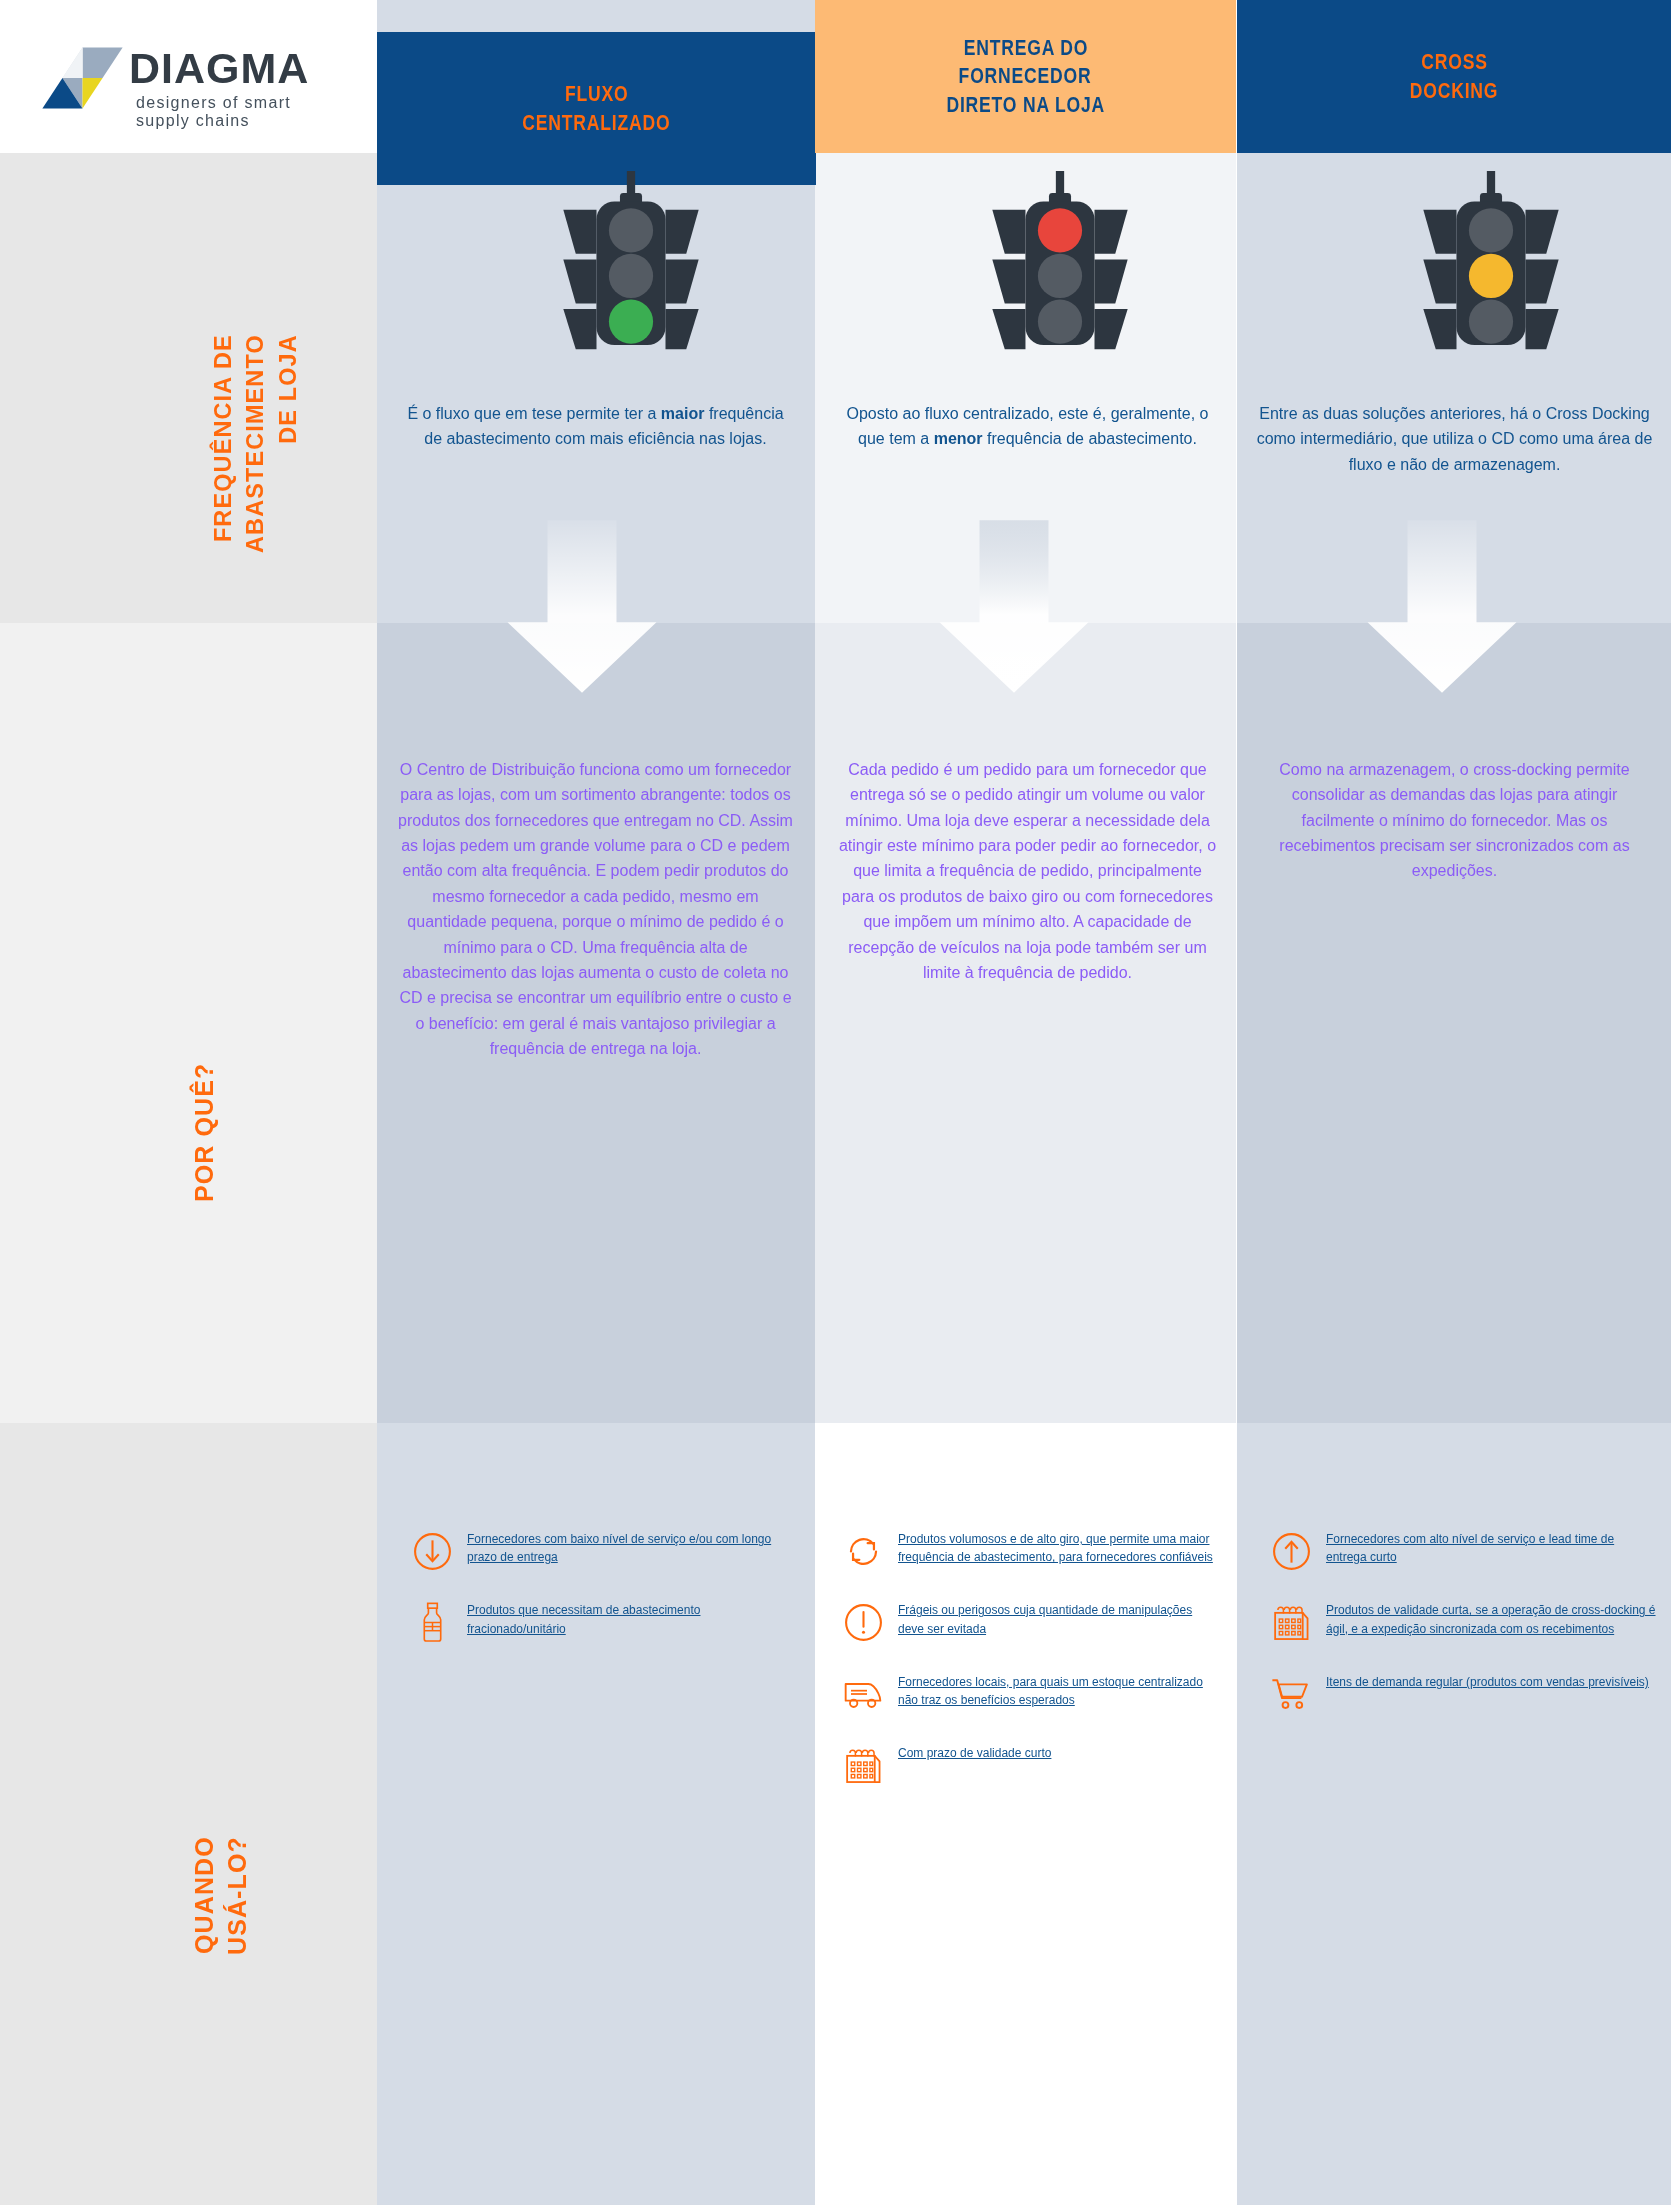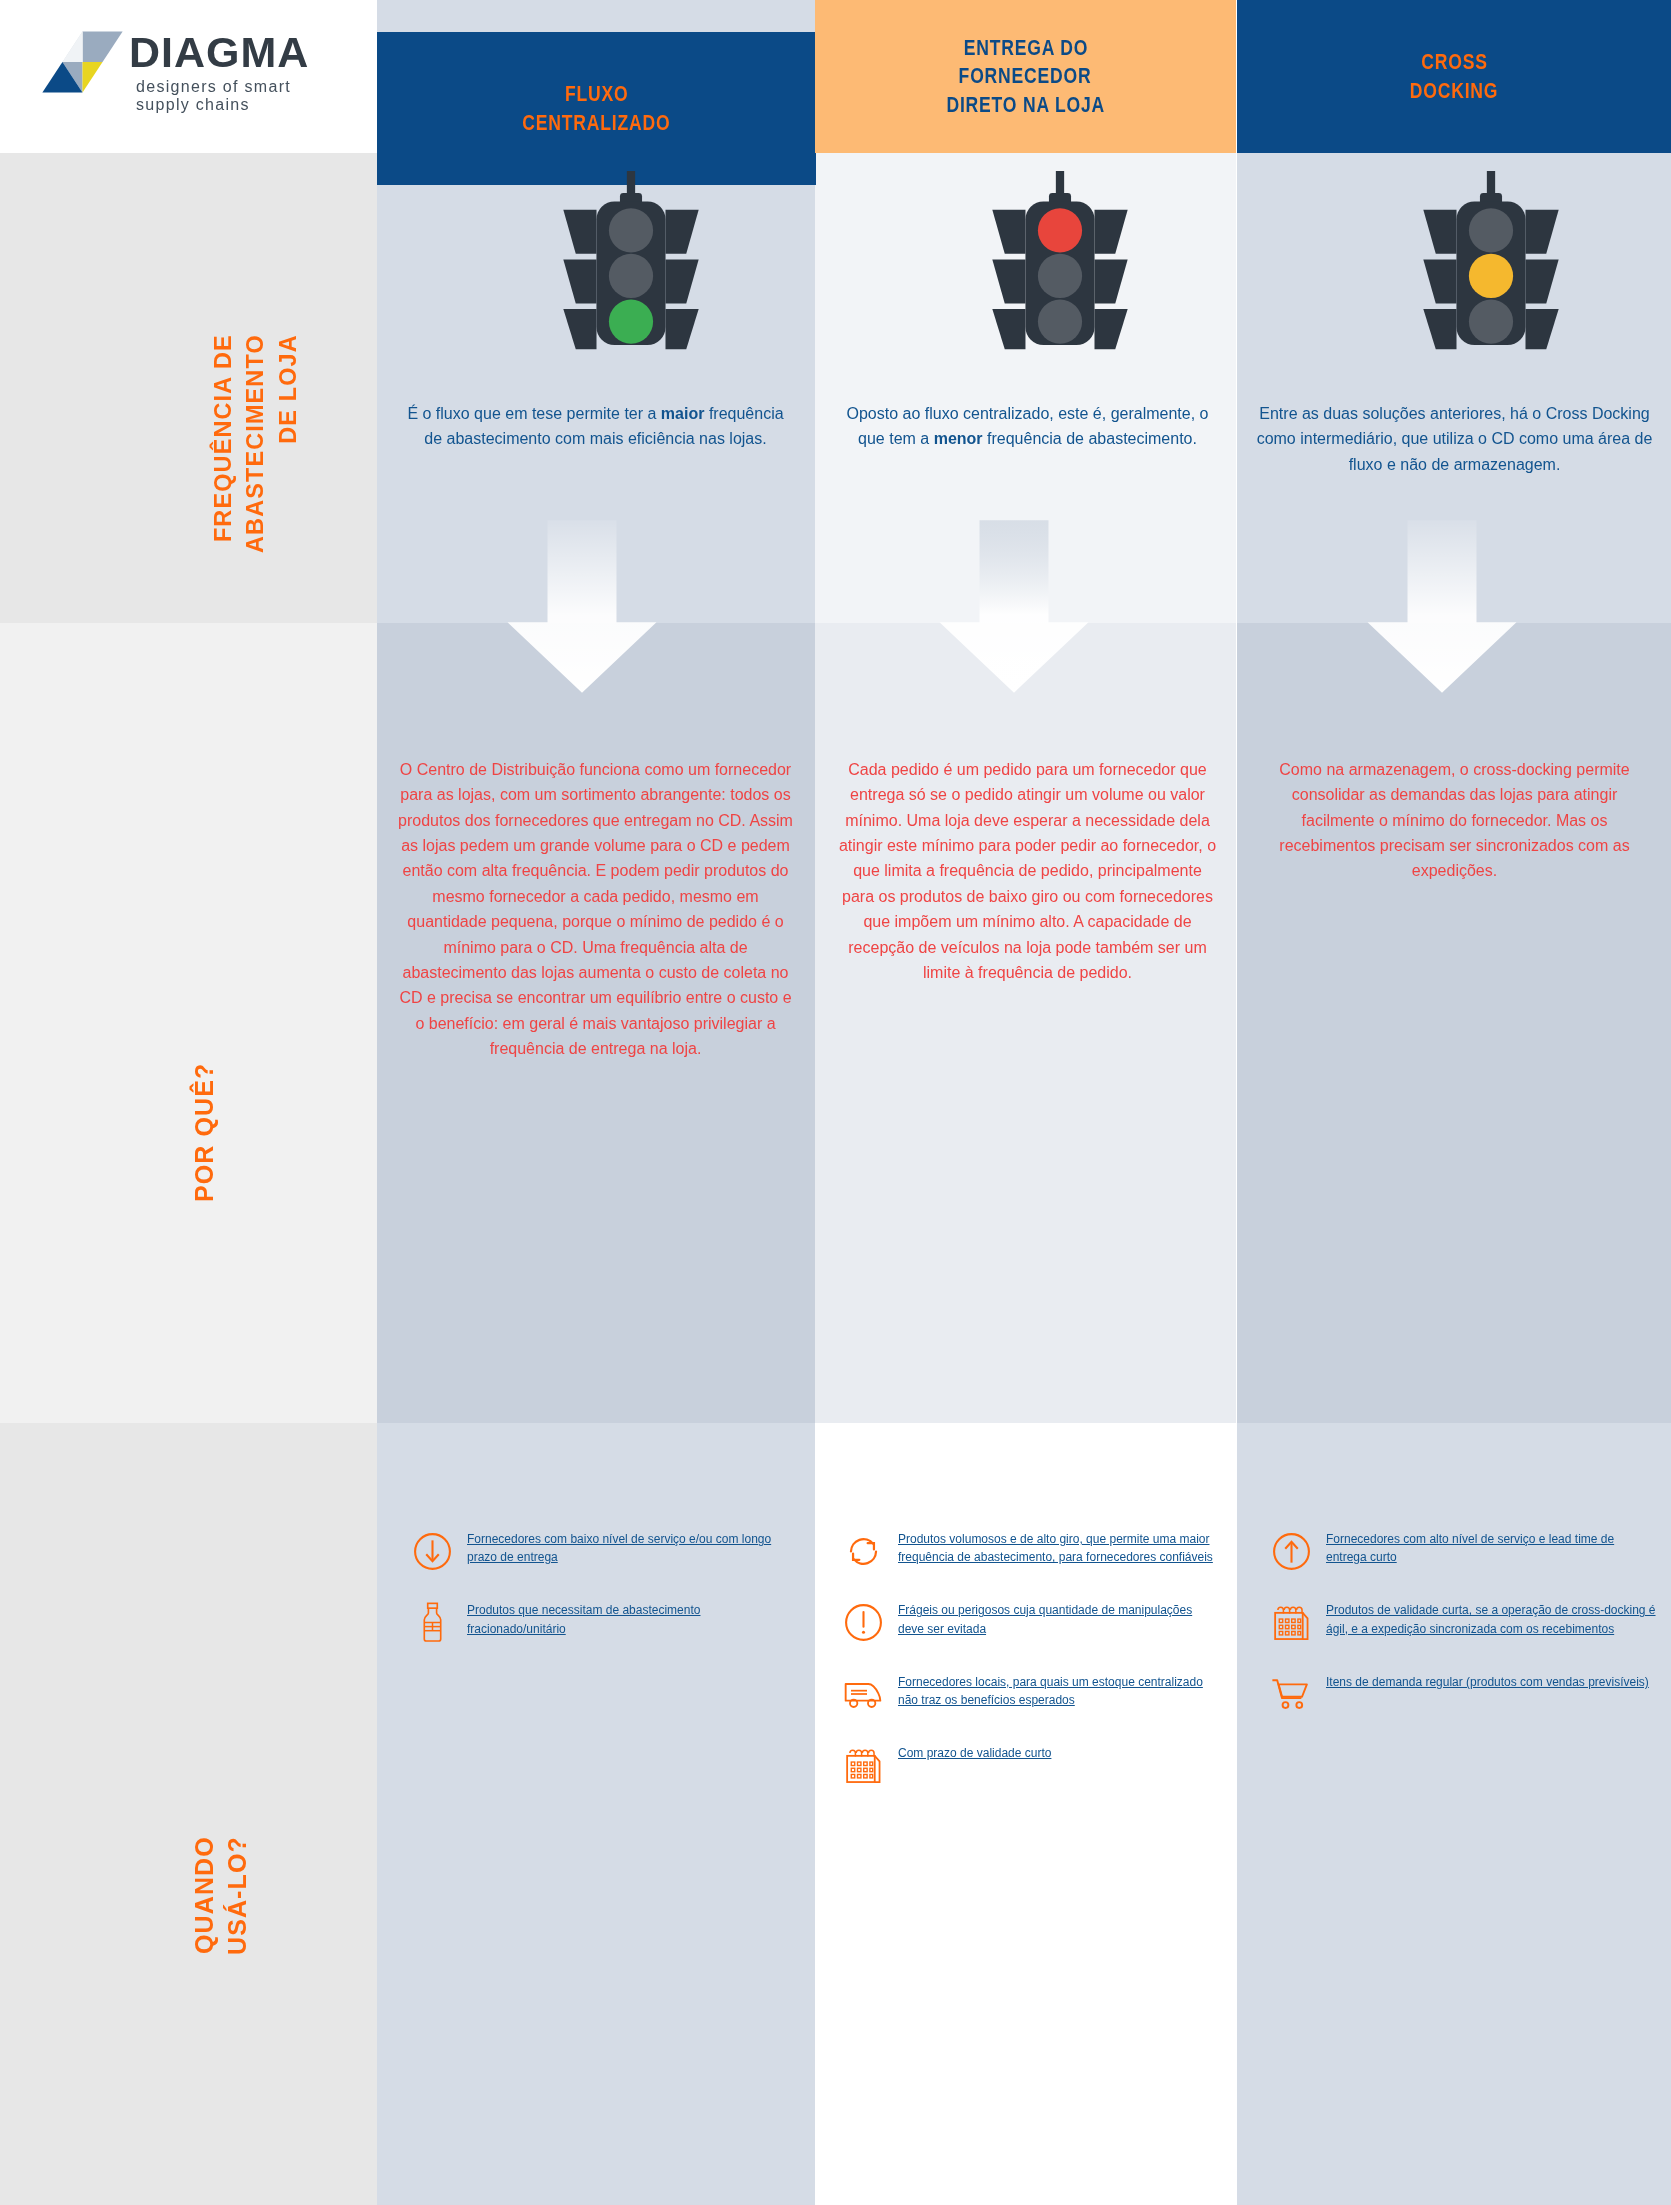--- a/index.html
+++ b/index.html
@@ -52,21 +52,21 @@
     line-height:1.32;
     text-align:center;
     transform:scaleX(0.82);
     transform-origin:center;
     white-space:nowrap;
   }
   .htitle.orange { color:#ff6a0d; }
   .htitle.blue   { color:#0b4a87; }
 
   
-  .logo-wrap { position:absolute; left:41px; top:24px; width:297px; height:76px; }
+  .logo-wrap { position:absolute; left:41px; top:40px; width:297px; height:76px; }
   .logo-mark { position:absolute; left:0; top:5.5px; }
   .logo-text {
     position:absolute; left:88px; top:4.1px;
     font-size:43px; font-weight:bold; color:#333c45;
     letter-spacing:1px;
   }
   .logo-sub {
     position:absolute; left:95px; top:54px;
     font-size:16px; color:#44505c; letter-spacing:1.3px;
   }
@@ -122,21 +122,21 @@
 
   
   .big-arrow { position:absolute; top:520px; width:160px; height:173px; }
   .ba1 { left:502px; }
   .ba2 { left:934px; }
   .ba3 { left:1362px; }
 
   
   .why-para {
     position:absolute;
-    color:#ef4444;
+    color:#8b5cf6;
     font-size:16px;
     line-height:1.585;
     text-align:center;
   }
   .wp1 { left:397px;  width:397px; top:757px; }
   .wp2 { left:836px; width:383px; top:757px; }
   .wp3 { left:1256px; width:397px; top:757px; }
 
   
   .bullets { position:absolute; }

